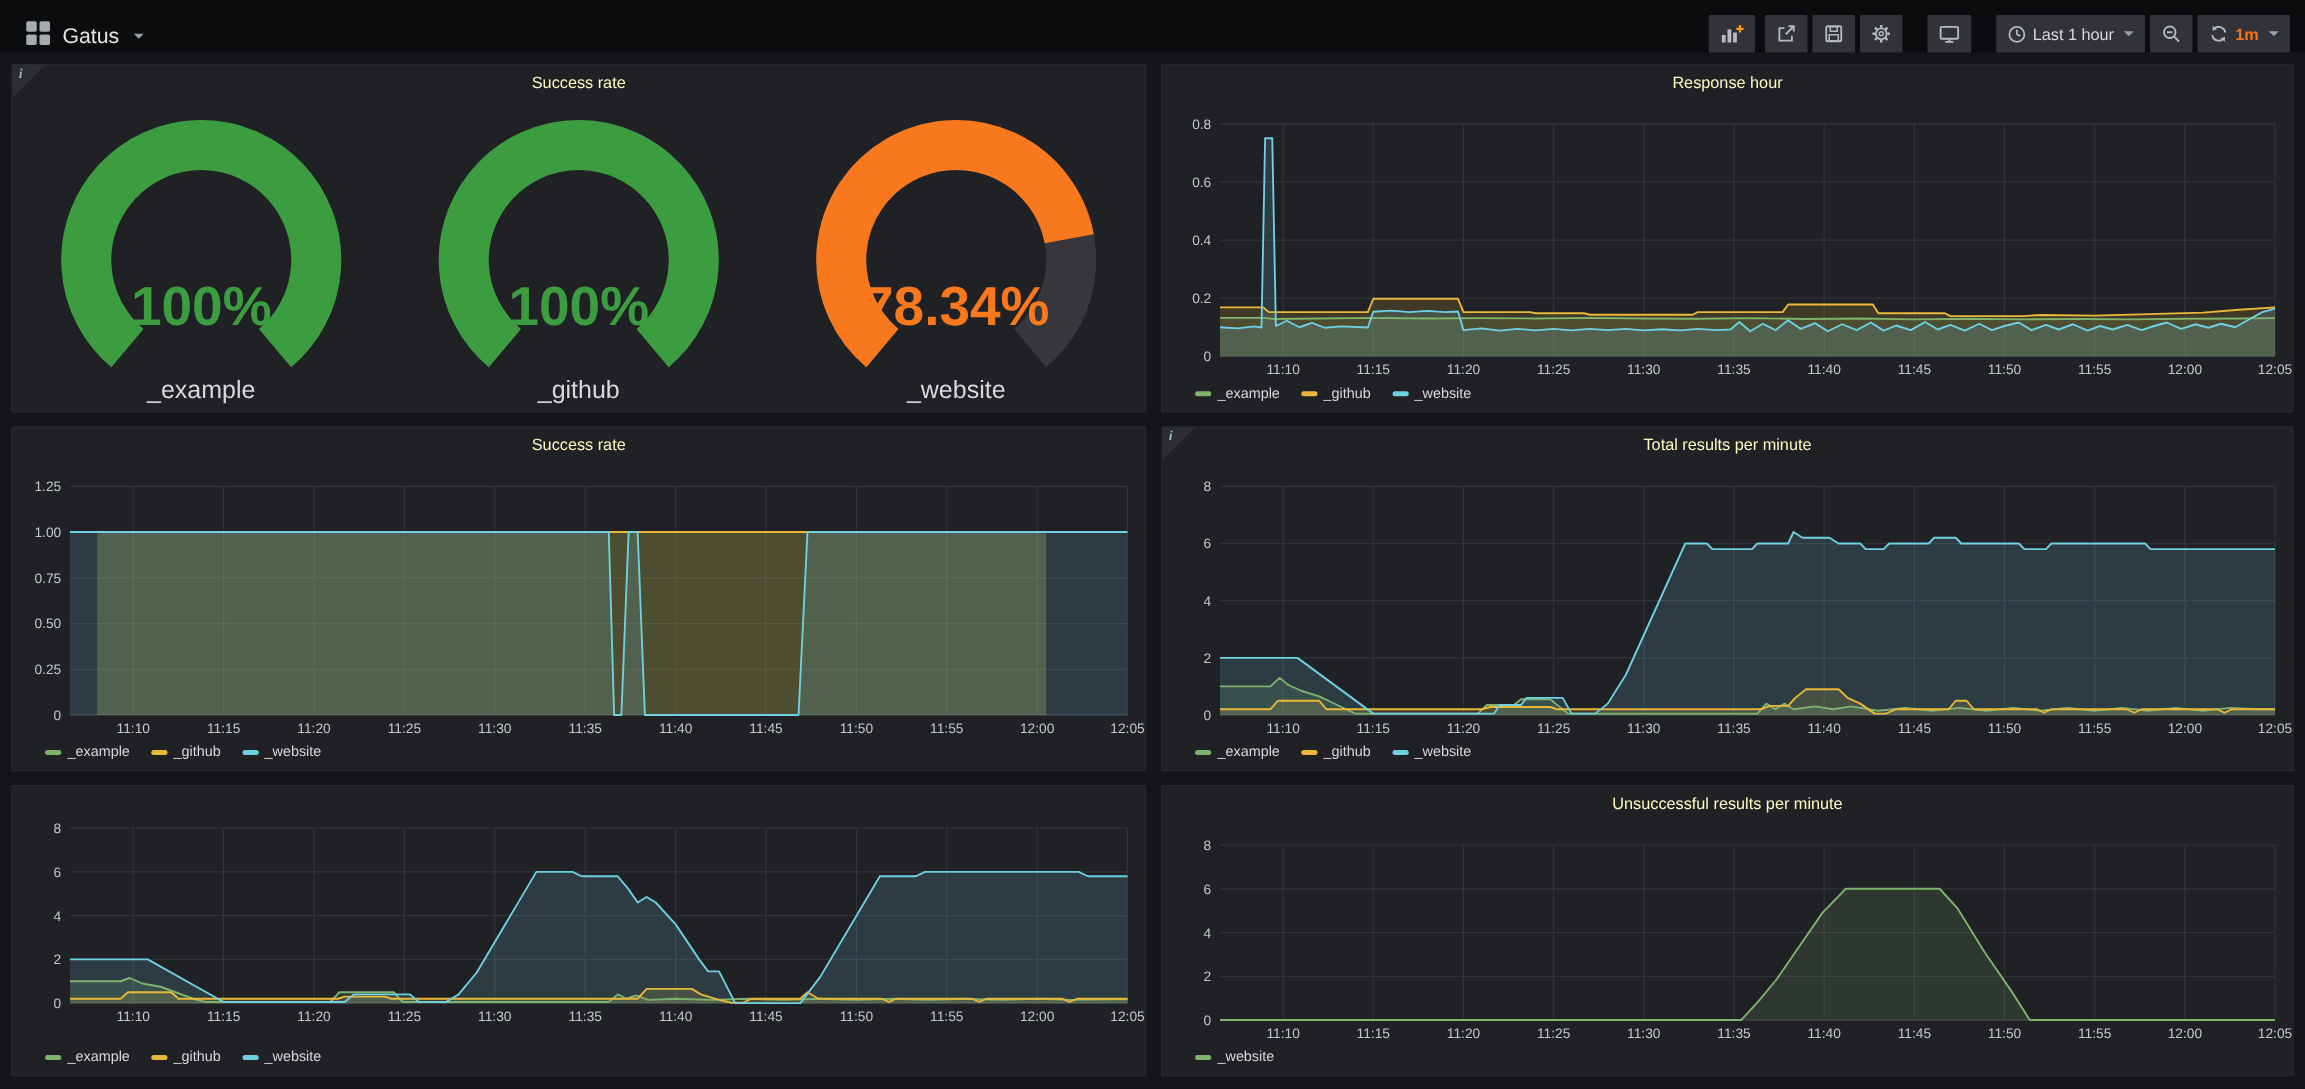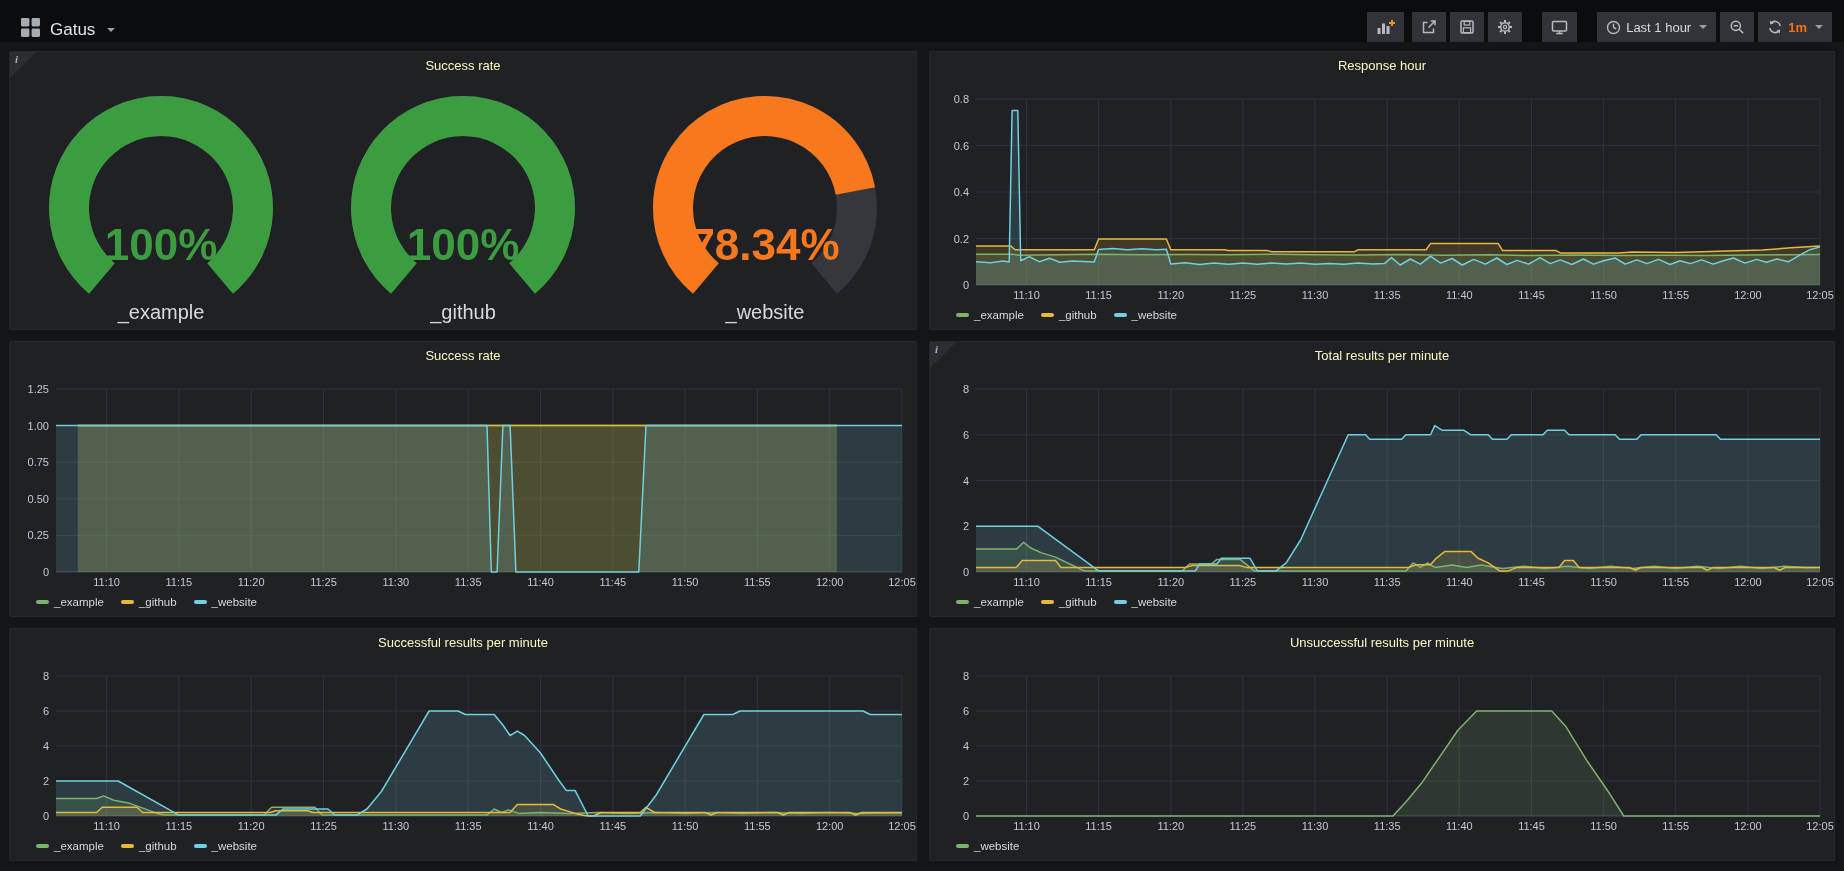--- a/index.html
+++ b/index.html
@@ -349,21 +349,20 @@
           <span>_github</span>
         </div>
         <div class="legend-item">
           <span class="legend-dash" style="background: rgb(110, 208, 224);"></span>
           <span>_website</span>
         </div>
       </div>
   </div>
 
   <div class="panel">
-    <div class="panel-header">Successful results per minute</div>
     <div class="panel-body">
         <svg class="chart" viewBox="0 0 906 180">
           <line x1="96.6" y1="20" x2="96.6" y2="160" stroke="#2f3338"></line>
           <text x="96.6" y="174" text-anchor="middle" fill="#c3c8cd" font-size="11">11:10</text>
           <line x1="168.9" y1="20" x2="168.9" y2="160" stroke="#2f3338"></line>
           <text x="168.9" y="174" text-anchor="middle" fill="#c3c8cd" font-size="11">11:15</text>
           <line x1="241.2" y1="20" x2="241.2" y2="160" stroke="#2f3338"></line>
           <text x="241.2" y="174" text-anchor="middle" fill="#c3c8cd" font-size="11">11:20</text>
           <line x1="313.5" y1="20" x2="313.5" y2="160" stroke="#2f3338"></line>
           <text x="313.5" y="174" text-anchor="middle" fill="#c3c8cd" font-size="11">11:25</text>

